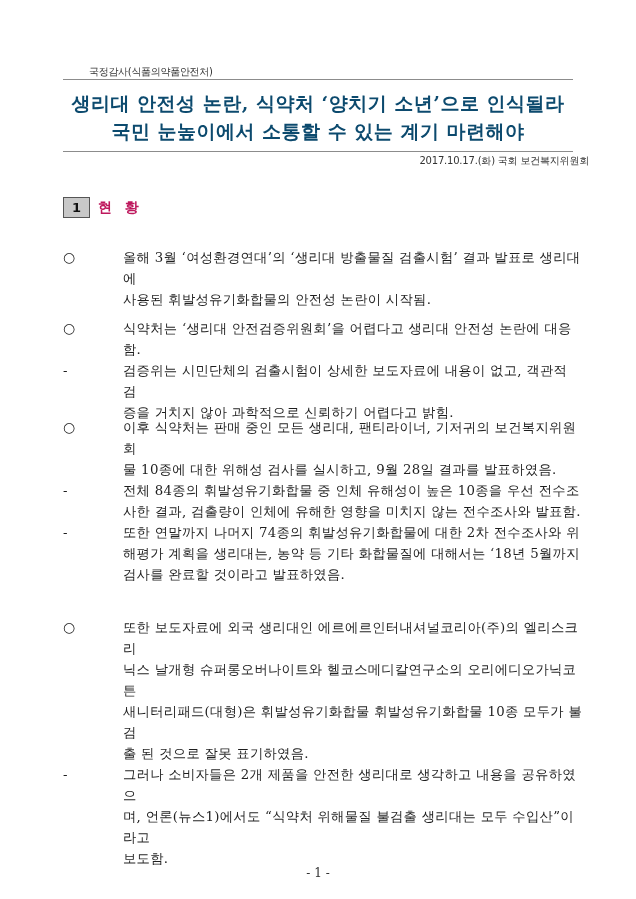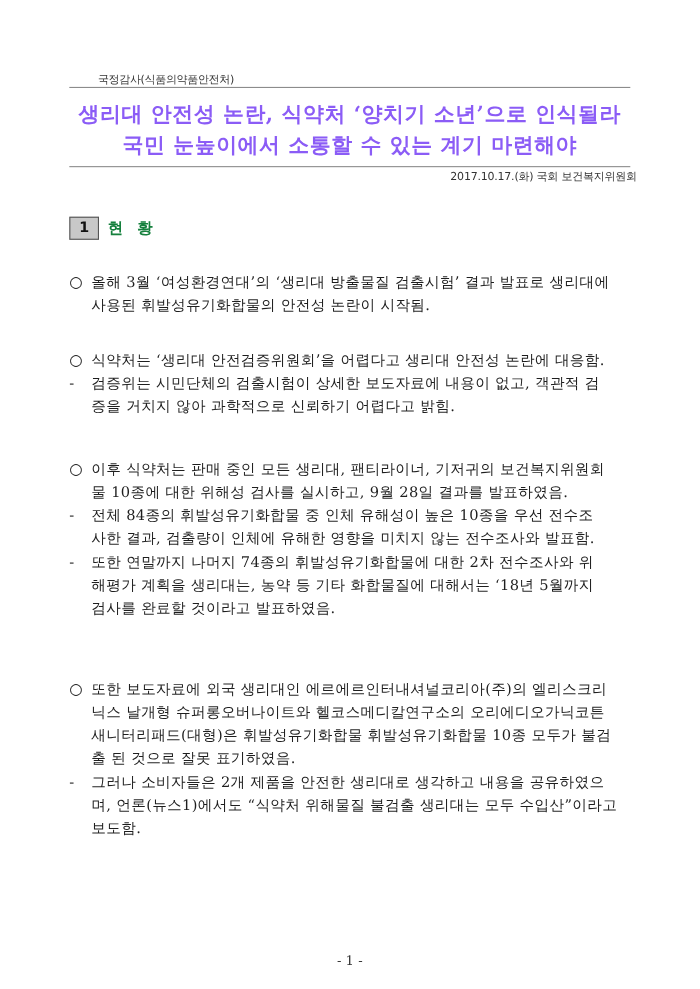--- a/index.html
+++ b/index.html
@@ -11,52 +11,52 @@
   .header-label {
     position: absolute; left: 63px; top: 65px;
     font-family: "DejaVu Sans", "Liberation Sans", sans-serif;
     font-size: 10px; color: #333; letter-spacing: -0.3px; margin-left: 26px;
   }
   .rule { position: absolute; left: 63px; width: 510px; height: 1px; background: #8c8c8c; }
   .rule.top { top: 79px; }
   .rule.mid { top: 151px; }
   .title {
     position: absolute; left: 63px; width: 510px; text-align: center;
-    font-size: 19px; font-weight: bold; color: #8b5cf6; letter-spacing: 0.5px;
+    font-size: 19px; font-weight: bold; color: #0c4a6e; letter-spacing: 0.5px;
     white-space: nowrap;
   }
   .title.l1 { top: 91px; }
   .title.l2 { top: 119px; }
   .dateline {
-    position: absolute; right: 57px; top: 154px;
+    position: absolute; right: 47px; top: 154px;
     font-family: "DejaVu Sans", "Liberation Sans", sans-serif;
     font-size: 10px; color: #333; letter-spacing: -0.2px;
   }
   .section {
     position: absolute; left: 63px; top: 197px; display: flex; align-items: center;
   }
   .section .num {
     width: 25px; height: 19px; background: #c8c8c8; border: 1px solid #555;
     display: flex; align-items: center; justify-content: center;
     font-family: "DejaVu Sans", "Liberation Sans", sans-serif;
     font-size: 13px; font-weight: bold; color: #111;
   }
   .section .stitle {
     margin-left: 8px;
     font-family: "DejaVu Sans", "Liberation Sans", sans-serif;
-    font-size: 14px; font-weight: bold; letter-spacing: 4px; color: #15803d;
+    font-size: 14px; font-weight: bold; letter-spacing: 4px; color: #be185d;
   }
   .para {
     position: absolute; left: 63px; width: 520px;
     font-size: 13.3px; line-height: 21px; color: #1e1e1e; letter-spacing: 0.3px;
   }
   .item { display: flex; }
   .bullet { width: 20px; flex: 0 0 20px; }
   .bullet.circle { font-family: "DejaVu Sans", sans-serif; font-size: 14px; }
-  .text { flex: 1; white-space: pre-line; }
+  .text { flex: 1; white-space: pre-line; margin-left: 40px; }
   .sub .bullet { width: 20px; text-align: left; padding-left: 0; }
   .footer {
     position: absolute; left: 0; width: 636px; top: 866px; text-align: center;
     font-size: 12px; color: #333;
   }
 </style>
 </head>
 <body>
 
 <div class="header-label">국정감사(식품의약품안전처)</div>

